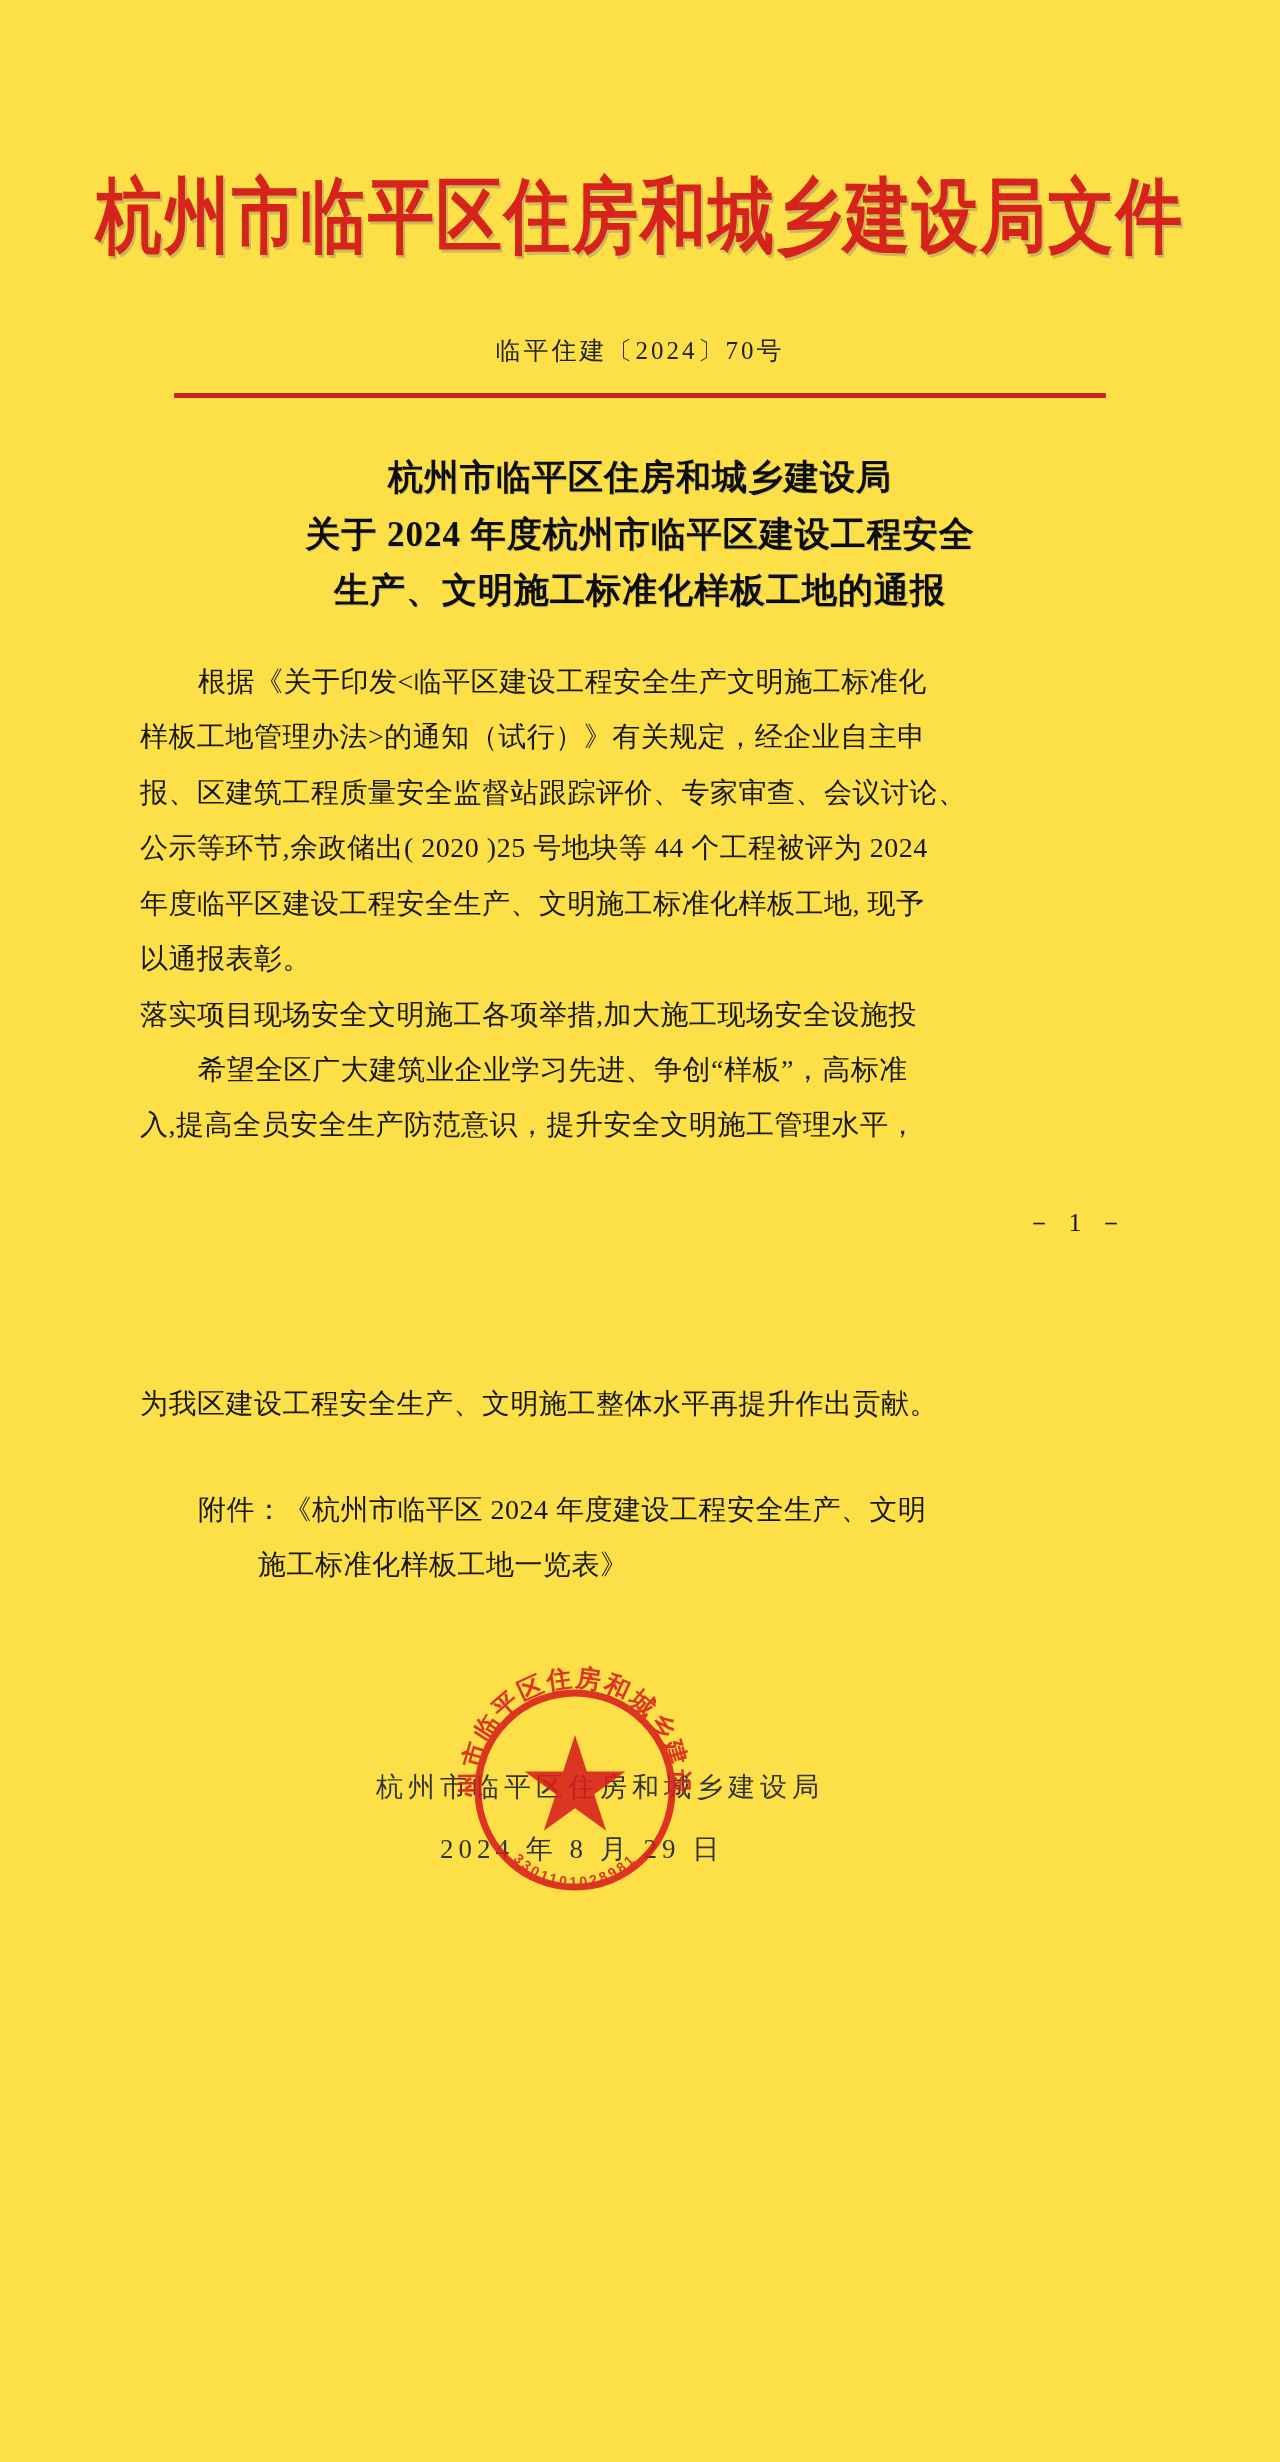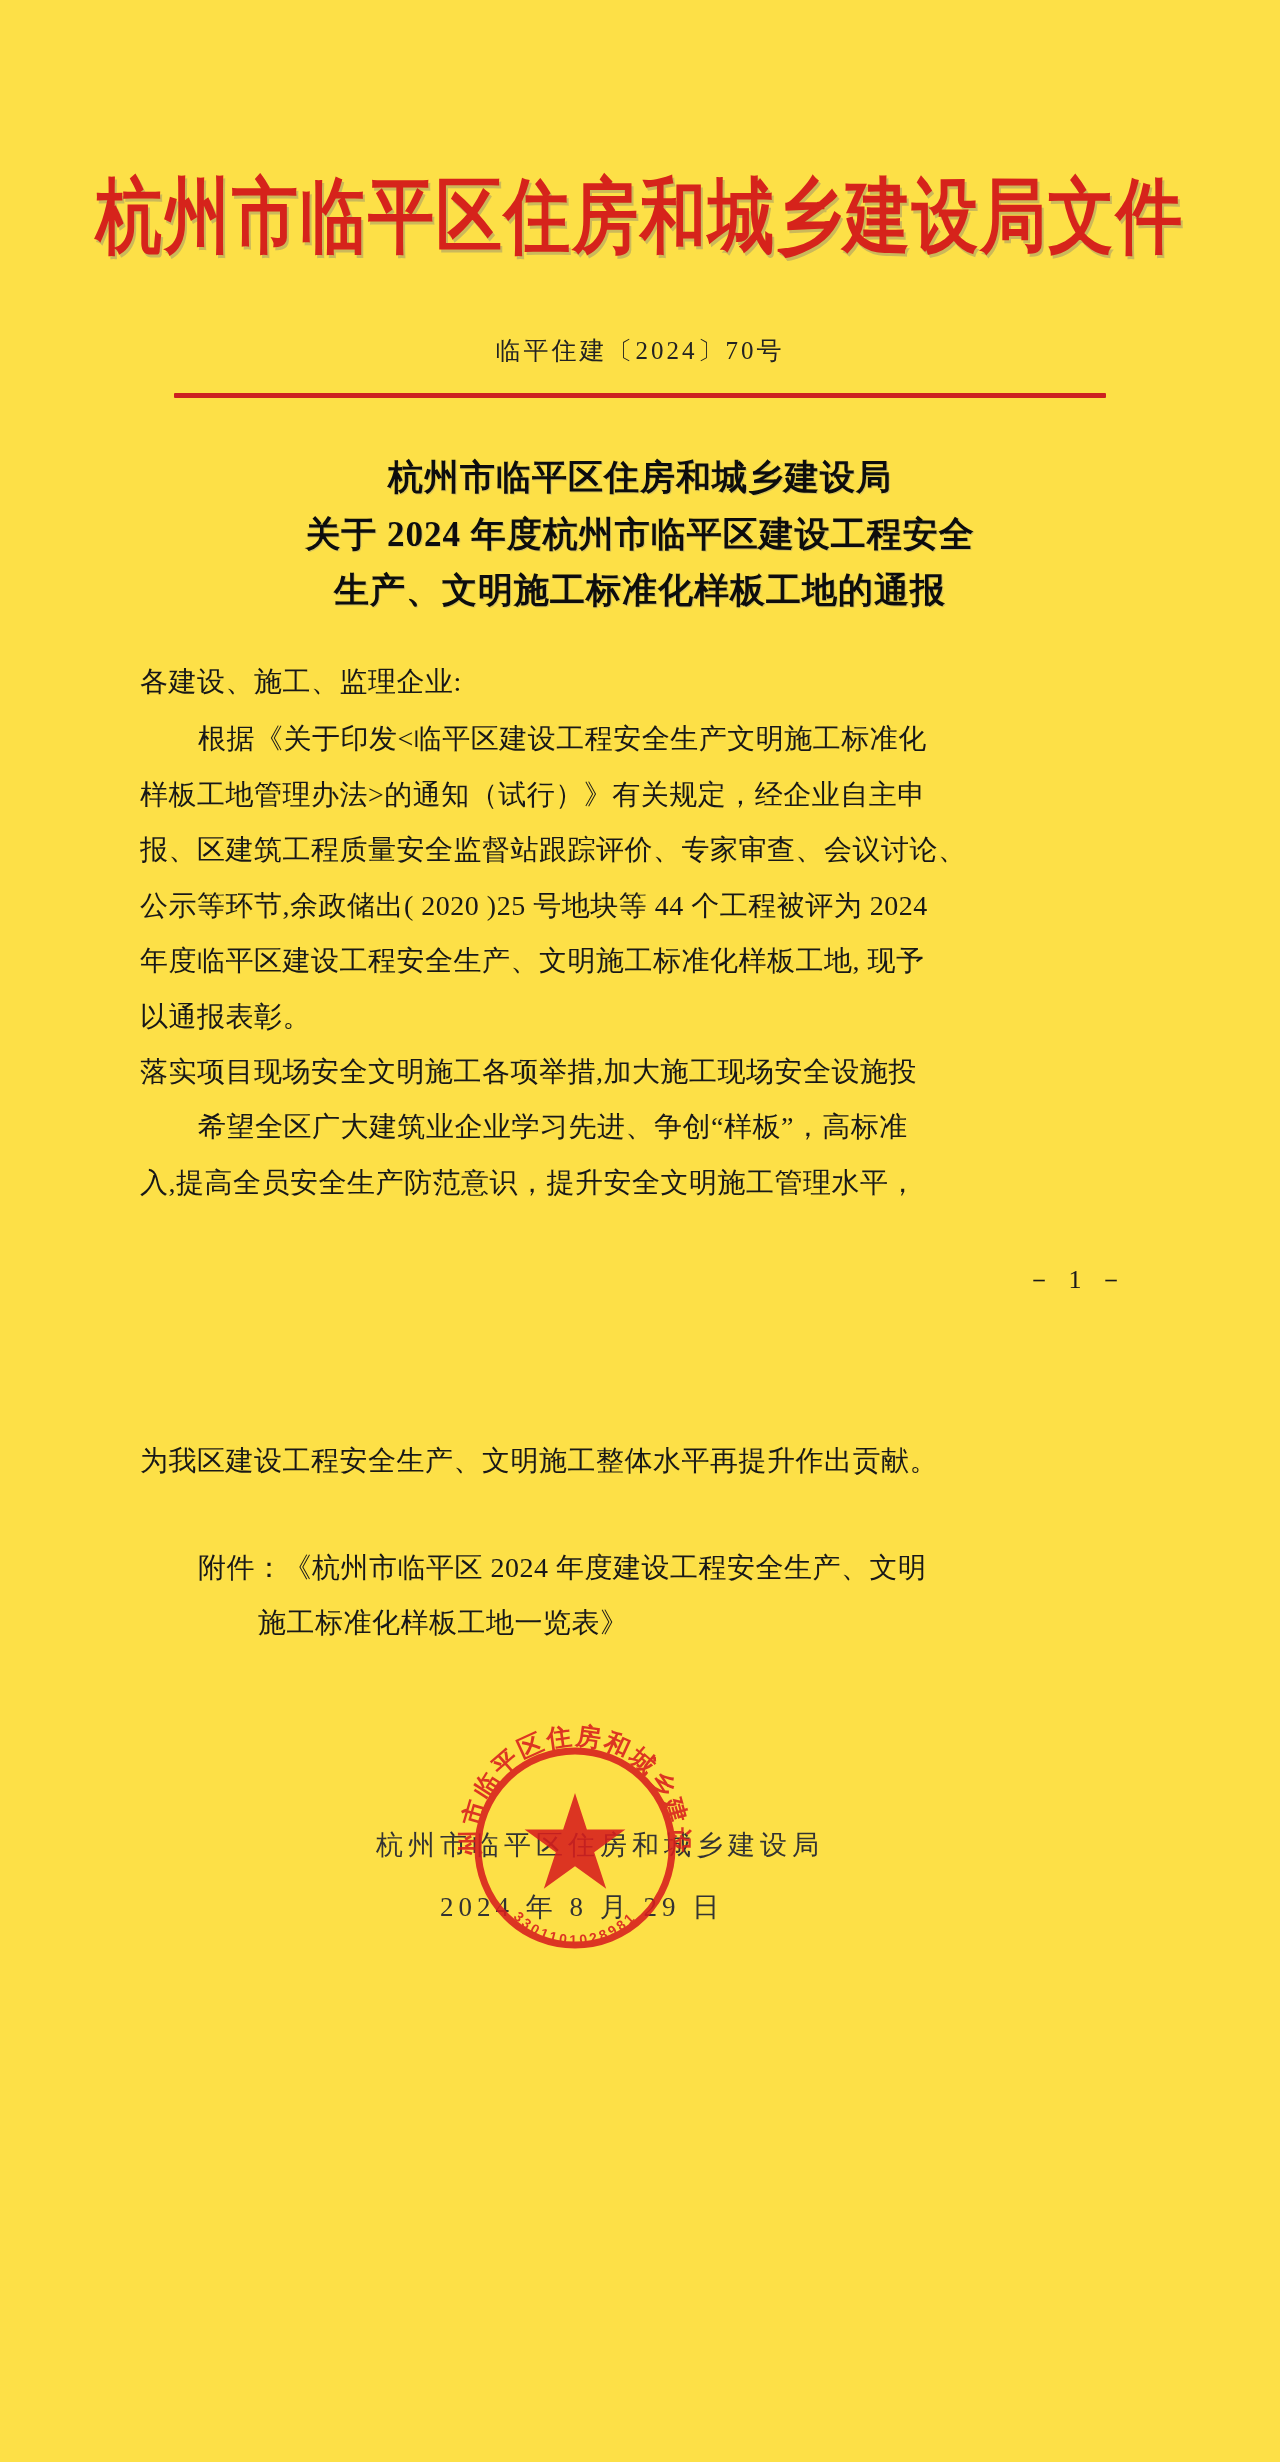--- a/index.html
+++ b/index.html
@@ -195,21 +195,20 @@
   <div class="red-rule"></div>
 
   <div class="doc-title">
     <div class="doc-title-line">杭州市临平区住房和城乡建设局</div>
     <div class="doc-title-line">关于 2024 年度杭州市临平区建设工程安全</div>
     <div class="doc-title-line">生产、文明施工标准化样板工地的通报</div>
   </div>
 
   <div class="body-block">
 
-    <p class="para salutation">各建设、施工、监理企业:</p>
 
     <p class="para">
       <span class="para-line ind">根据《关于印发&lt;临平区建设工程安全生产文明施工标准化</span>
       <span class="para-line">样板工地管理办法&gt;的通知（试行）》有关规定，经企业自主申</span>
       <span class="para-line">报、区建筑工程质量安全监督站跟踪评价、专家审查、会议讨论、</span>
       <span class="para-line">公示等环节,余政储出( 2020 )25 号地块等 44 个工程被评为 2024</span>
       <span class="para-line">年度临平区建设工程安全生产、文明施工标准化样板工地, 现予</span>
       <span class="para-line">以通报表彰。</span>
     </p>
 

